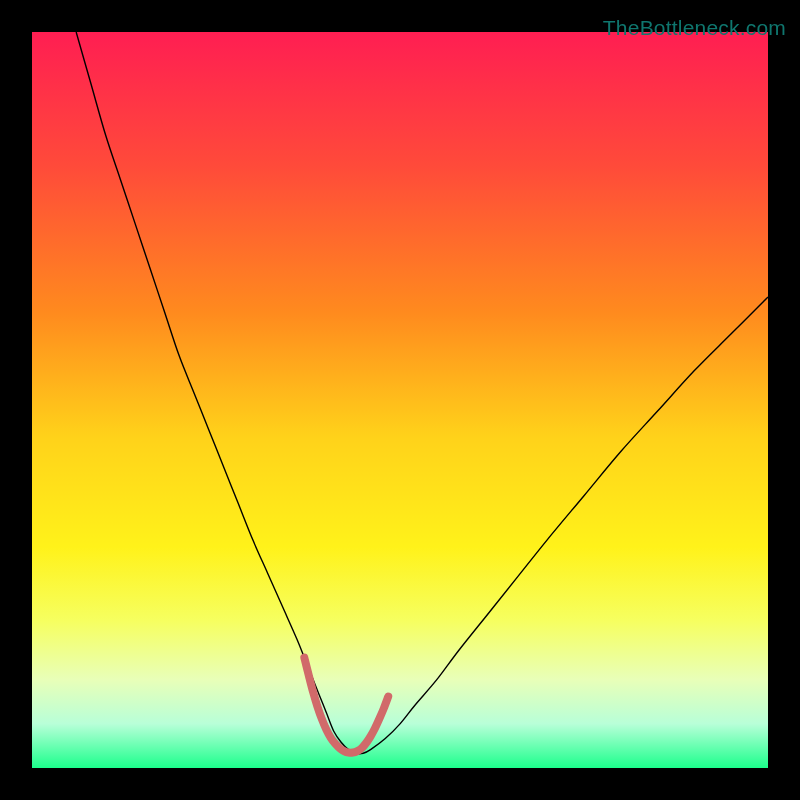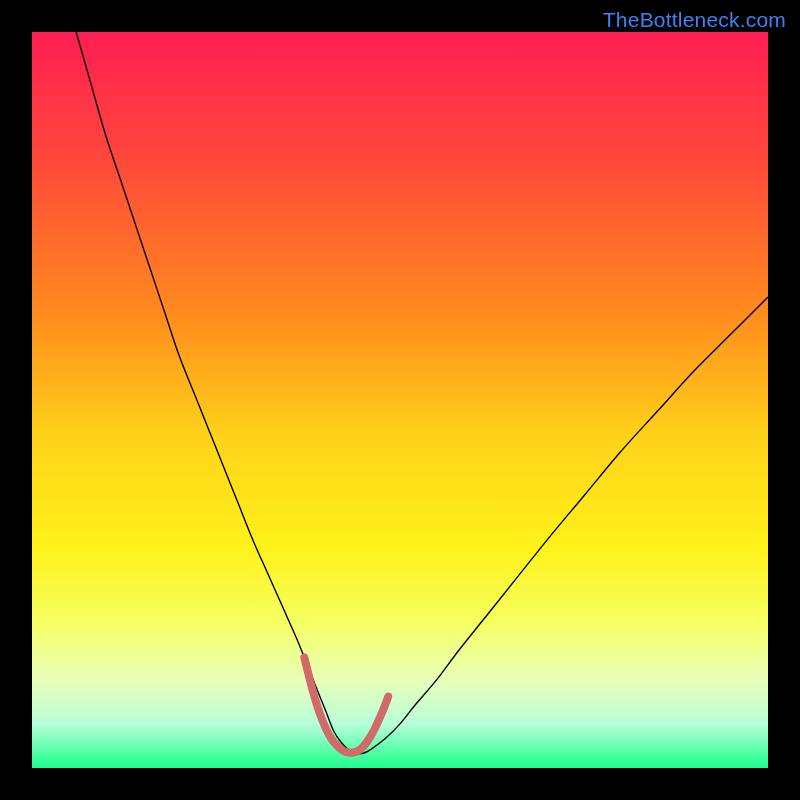--- a/index.html
+++ b/index.html
@@ -23,23 +23,23 @@
     height: 736px;
     overflow: hidden;
   }
   .gradient-plot {
     display: block;
     width: 736px;
     height: 736px;
   }
   .watermark {
     position: absolute;
-    top: 8px;
+    top: 16px;
     right: 14px;
-    color: #3b82f6;
+    color: #0f766e;
     font-size: 21px;
     letter-spacing: 0.2px;
     user-select: none;
   }
 </style>
 </head>
 <body>
 
 <div class="frame">
   <div class="plot-area">

